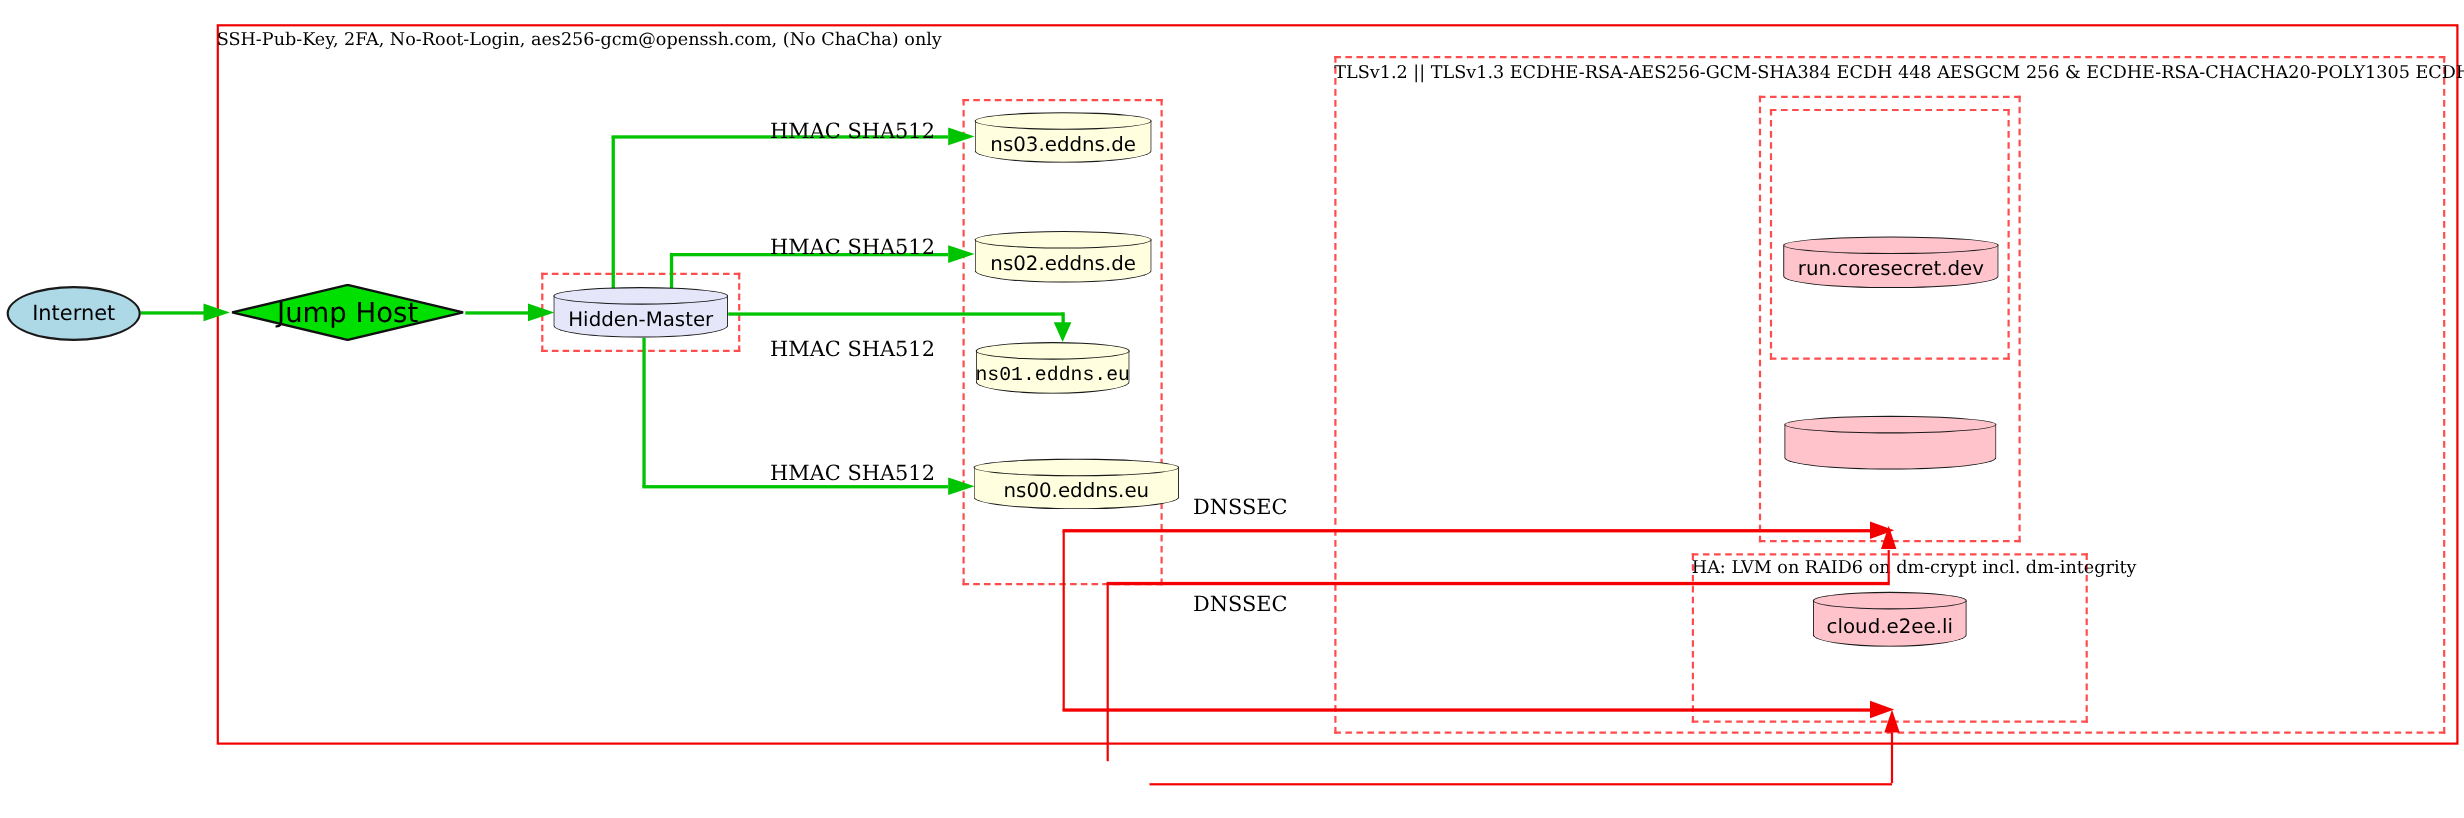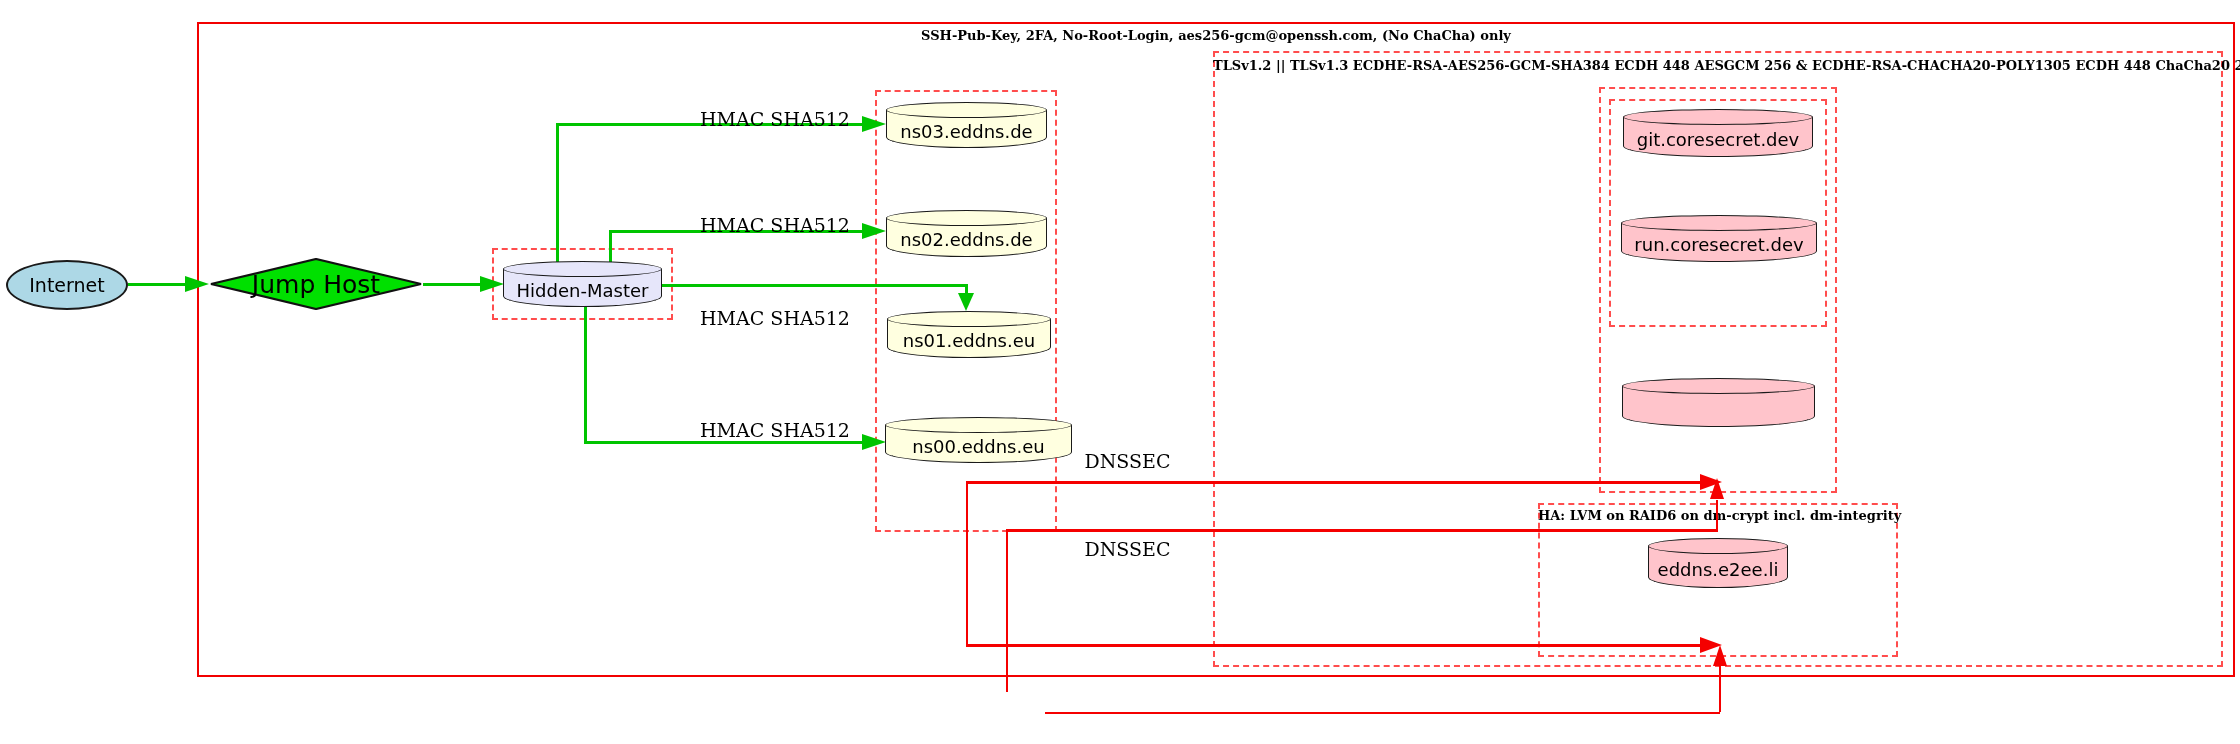--- a/index.html
+++ b/index.html
@@ -5,24 +5,23 @@
   html,body{margin:0;padding:0;background:#ffffff;}
   #canvas{
     position:relative;width:2240px;height:744px;background:#ffffff;overflow:hidden;
     font-family:"DejaVu Sans",sans-serif;color:#000;
   }
   
   .box{position:absolute;box-sizing:border-box;}
   .solidbox{border:2.4px solid #f20000;}
   .dashbox{border:2.2px dashed #ff4d4d;}
   .cluster-label{
-    position:absolute;text-align:center;
-    font-family:"DejaVu Serif","Liberation Serif",serif;font-size:13px;line-height:18px;
+    position:absolute;text-align:left;
+    font-family:"DejaVu Serif","Liberation Serif",serif;font-size:16px;line-height:18px;
     white-space:nowrap;
-    font-weight:bold;
   }
   
   .ellipse-node{
     position:absolute;border:2px solid #1a1a1a;border-radius:50%;
     display:flex;align-items:center;justify-content:center;
     font-size:19px;box-sizing:border-box;background:#ADD8E6;
   }
   .diamond-node{position:absolute;}
   .diamond-node .dtext{
     position:absolute;inset:0;display:flex;align-items:center;justify-content:center;
@@ -151,49 +150,44 @@
     <div class="cap"></div>
     <div class="lbl">ns03.eddns.de</div>
   </div>
 
   <div class="cyl fill-yellow" style="left:886px;top:210px;width:161px;height:47px;text-align:center;">
     <div class="body"></div>
     <div class="cap"></div>
     <div class="lbl">ns02.eddns.de</div>
   </div>
 
-  <div class="cyl fill-yellow" style="left:887px;top:311px;width:164px;height:47px;">
+  <div class="cyl fill-yellow" style="left:887px;top:311px;width:140px;height:47px;font-family:Liberation Mono, monospace;">
     <div class="body"></div>
     <div class="cap"></div>
     <div class="lbl">ns01.eddns.eu</div>
   </div>
 
   <div class="cyl fill-yellow" style="left:885px;top:417px;width:163px;height:46px;padding-left:24px;">
     <div class="body"></div>
     <div class="cap"></div>
     <div class="lbl">ns00.eddns.eu</div>
   </div>
 
-  <div class="cyl fill-pink" style="left:1623px;top:109px;width:190px;height:48px;">
-    <div class="body"></div>
-    <div class="cap"></div>
-    <div class="lbl">git.coresecret.dev</div>
-  </div>
 
   <div class="cyl fill-pink" style="left:1621px;top:215px;width:196px;height:47px;">
     <div class="body"></div>
     <div class="cap"></div>
     <div class="lbl">run.coresecret.dev</div>
   </div>
 
   <div class="cyl fill-pink" style="left:1622px;top:378px;width:193px;height:49px;">
     <div class="body"></div>
     <div class="cap"></div>
   </div>
 
   <div class="cyl fill-pink" style="left:1648px;top:538px;width:140px;height:50px;">
     <div class="body"></div>
     <div class="cap"></div>
-    <div class="lbl">eddns.e2ee.li</div>
+    <div class="lbl">cloud.e2ee.li</div>
   </div>
 
 
 </div>
 
 </body></html>

